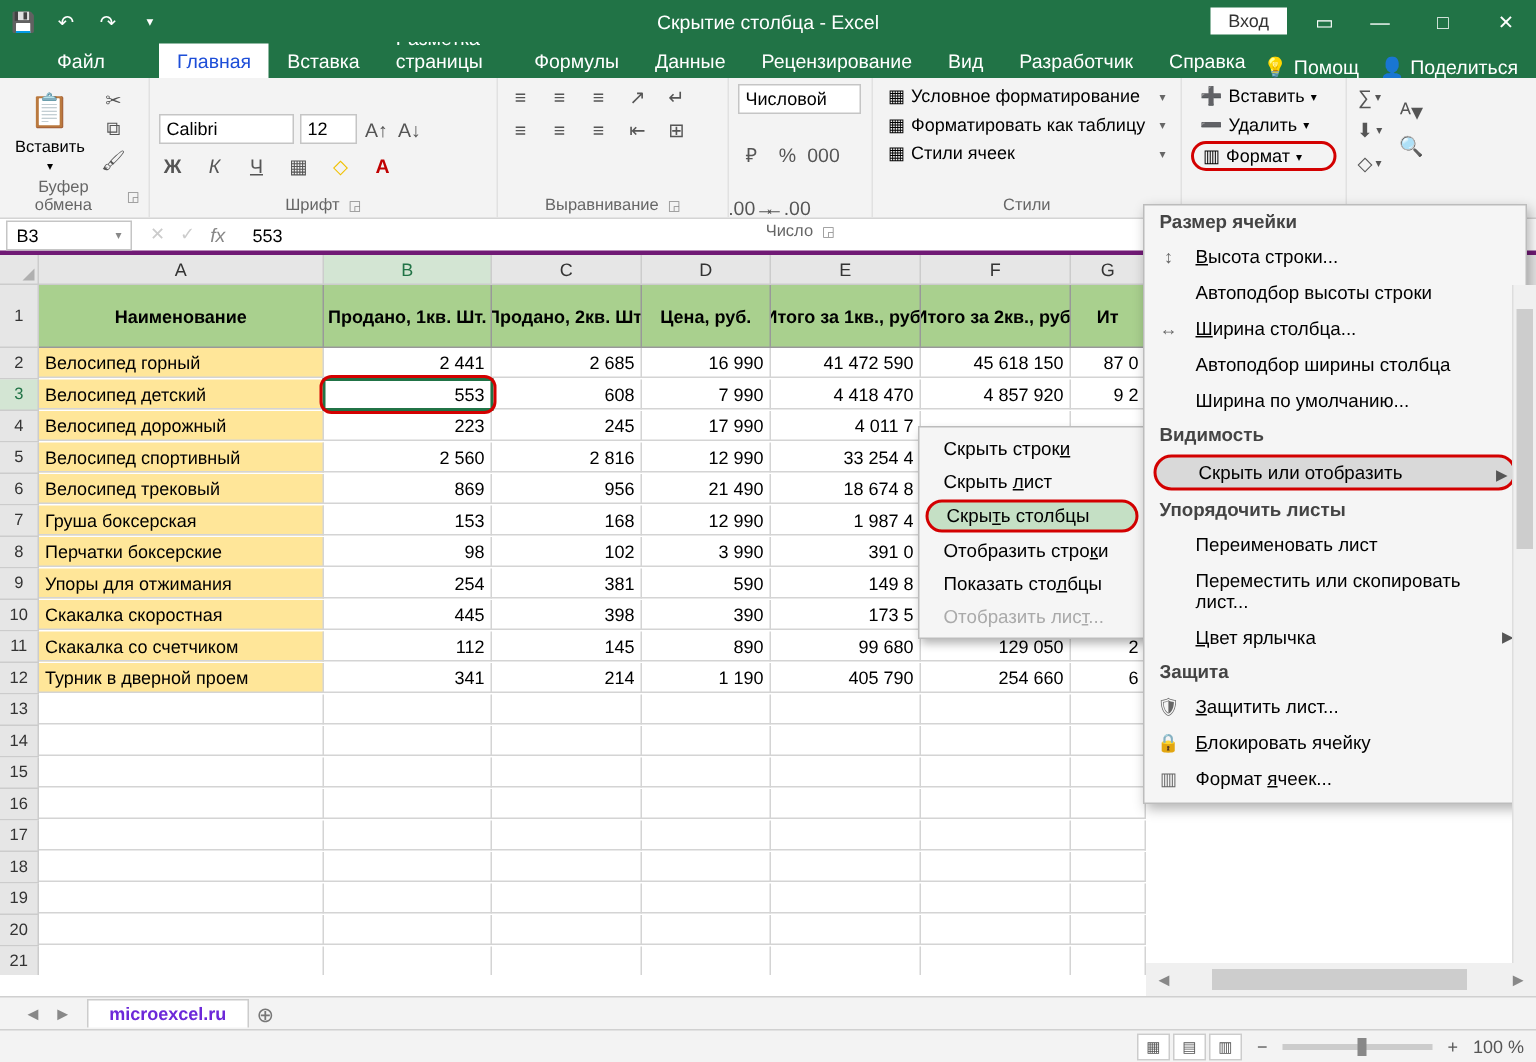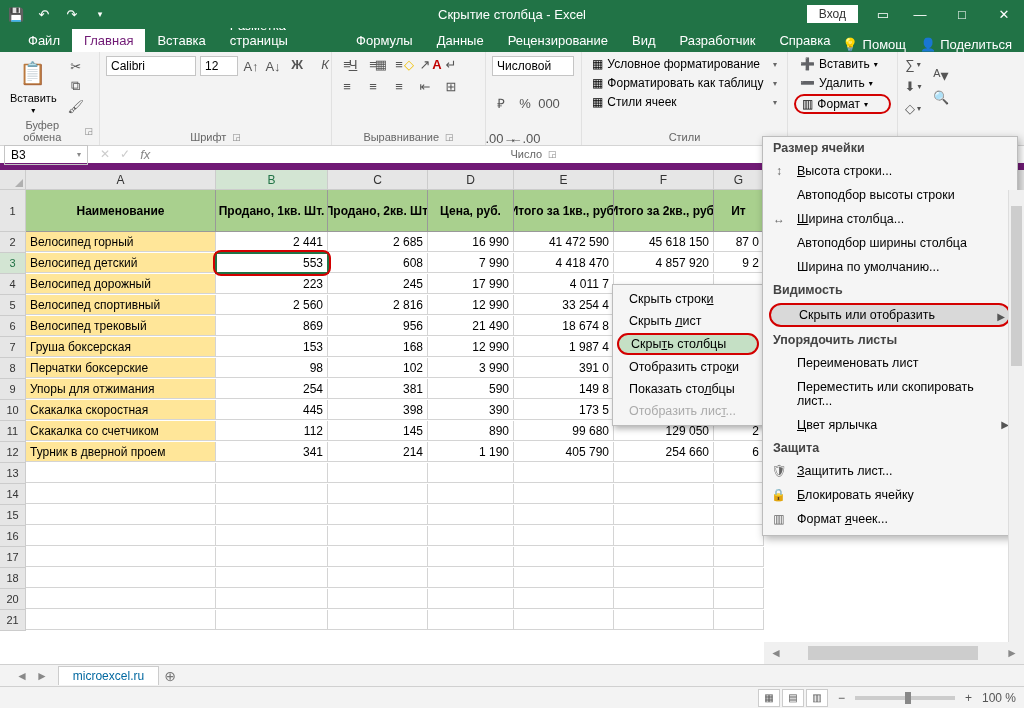--- a/index.html
+++ b/index.html
@@ -9,23 +9,23 @@
 .titlebar { height:28px; background:#217346; display:flex; align-items:center; color:#fff; position:relative; }
 .qat { display:flex; gap:12px; padding:0 8px; align-items:center; }
 .qat-icon { width:16px; height:16px; display:flex; align-items:center; justify-content:center; font-size:13px; }
 .title-text { position:absolute; left:50%; transform:translateX(-50%); font-size:13px; }
 .win-controls { margin-left:auto; display:flex; align-items:center; gap:2px; }
 .vhod { background:#fff; color:#333; padding:2px 12px; margin-right:8px; font-size:12px; }
 .win-btn { width:40px; height:28px; display:flex; align-items:center; justify-content:center; font-size:13px; }
 .win-btn.ribbon-opts { width:30px; }
 
 
-.tabrow { height:24px; background:#217346; display:flex; align-items:flex-end; padding-left:16px;justify-content:center; }
+.tabrow { height:24px; background:#217346; display:flex; align-items:flex-end; padding-left:26px;justify-content:center; }
 .tab { padding:4px 12px; color:#fff; font-size:13px; cursor:pointer; }
-.tab.active { background:#fff; color:#701a75; }
+.tab.active { background:#fff; color:#1d4ed8;margin-left:24px; }
 .tabrow-right { margin-left:auto; display:flex; align-items:center; gap:14px; color:#fff; padding-right:12px; }
 .tabrow-right span { font-size:13px; display:flex; align-items:center; gap:4px; }
 
 
 .ribbon { height:94px; background:#f3f3f3; border-bottom:1px solid #d4d4d4; display:flex; }
 .ribbon-group { border-right:1px solid #e1e1e1; padding:4px 6px 2px 6px; display:flex; flex-direction:column; }
 .group-content { flex:1; display:flex; align-items:flex-start; gap:6px; }
 .group-label { text-align:center; font-size:11px; color:#666; padding-top:2px; display:flex; justify-content:center; align-items:center; gap:6px; }
 .group-label .dialogL { font-size:9px; color:#888; }
 
@@ -45,21 +45,21 @@
 .styles-item .caret { font-size:8px; color:#666; margin-left:auto; }
 
 .cells-col { display:flex; flex-direction:column; gap:3px; font-size:12px; }
 .cells-item { display:flex; align-items:center; gap:4px; padding:1px 6px; }
 .format-highlight { border:2px solid #d30000; border-radius:10px; }
 
 .edit-col { display:flex; flex-direction:column; gap:6px; align-items:center; height:60px; justify-content:center;}
 .edit-col .mini-icon { display:flex; gap:2px; align-items:center;}
 
 
-.fbar { height:24px; border-bottom:7px solid #701a75; display:flex; align-items:center; background:#fff;text-align:right; }
+.fbar { height:24px; border-bottom:3px solid #701a75; display:flex; align-items:center; background:#fff; }
 .namebox { width:84px; border:1px solid #c5c5c5; height:20px; margin-left:4px; padding:0 6px; display:flex; align-items:center; justify-content:space-between; font-size:12px; }
 .fbar-icons { display:flex; gap:10px; padding:0 12px; color:#888; }
 .fx { font-style:italic; font-size:13px; }
 .formula-input { flex:1; padding:0 6px; font-size:12px; }
 
 
 .grid { position:relative; height:480px; overflow:hidden; }
 .col-headers { display:flex; height:20px; background:#e6e6e6; }
 .corner { width:26px; border-right:1px solid #ccc; border-bottom:1px solid #ccc; position:relative; background:#e6e6e6;}
 .corner::after { content:""; position:absolute; right:2px; bottom:2px; border-style:solid; border-width:0 0 8px 8px; border-color:transparent transparent #b0b0b0 transparent; }
@@ -91,21 +91,21 @@
 .fp-item { padding:5px 12px 5px 34px; position:relative; cursor:pointer; }
 .fp-item .ic { position:absolute; left:8px; top:4px; width:16px; height:16px; font-size:12px; color:#666; display:flex; align-items:center; justify-content:center;}
 .fp-item .arrow { position:absolute; right:8px; top:6px; font-size:10px; color:#555; }
 .fp-item.highlight { background:#d9d9d9; border:2px solid #d30000; border-radius:12px; margin:2px 6px; padding:3px 10px 3px 28px; }
 .fp-item.highlight .arrow { right:4px; }
 .fp-item u { text-decoration:underline; }
 
 
 .sheet-tabs { position:absolute; left:0; bottom:22px; right:0; height:22px; border-top:1px solid #d0d0d0; background:#f3f3f3; display:flex; align-items:center; padding-left:6px; font-size:12px;}
 .sheet-nav { display:flex; gap:8px; color:#888; padding:0 10px; }
-.sheet-tab { padding:2px 14px; background:#fff; border:1px solid #ccc; border-bottom:none; color:#0369a1; font-weight:normal;text-align:right;}
+.sheet-tab { padding:2px 14px; background:#fff; border:1px solid #ccc; border-bottom:none; color:#6d28d9; font-weight:bold;text-align:right;}
 .sheet-add { width:22px; text-align:center; color:#777; font-size:14px;}
 
 
 .statusbar { position:absolute; bottom:0; left:0; right:0; height:22px; background:#f3f3f3; border-top:1px solid #d0d0d0; display:flex; align-items:center; font-size:12px; padding:0 8px; color:#555;}
 .statusbar .right { margin-left:auto; display:flex; align-items:center; gap:10px; }
 .view-btns { display:flex; gap:2px;}
 .view-btn { width:22px; height:18px; border:1px solid #ccc; background:#fff; display:flex; align-items:center; justify-content:center; font-size:10px;}
 .zoom-slider { width:100px; height:4px; background:#ccc; position:relative; }
 .zoom-slider::after { content:""; position:absolute; left:50%; top:-4px; width:6px; height:12px; background:#888; }
 
@@ -172,21 +172,21 @@
         <div class="mini-icon">🖌</div>
       </div>
     </div>
     <div class="group-label">
         <span>Буфер обмена</span>
         <span class="dialogL">◲</span>
       </div>
   </div>
 
   <div class="ribbon-group" style="width:232px;">
-    <div class="group-content" style="flex-direction:row;gap:6px;">
+    <div class="group-content" style="flex-direction:column;gap:6px;margin-top:20px;">
       <div style="display:flex;gap:4px;align-items:center;">
         <input class="font-select name" value="Calibri" style="">
         <input class="font-select size" value="12" style="">
         <span class="mini-icon">A↑</span>
         <span class="mini-icon">A↓</span>
       </div>
       <div style="display:flex;gap:10px;align-items:center;">
         <span class="mini-icon">
             <b>Ж</b>
           </span>
@@ -521,20 +521,30 @@
         <div class="rowh">18</div>
   <div class="cell col-A"></div>
   <div class="cell col-B"></div>
   <div class="cell col-C"></div>
   <div class="cell col-D"></div>
   <div class="cell col-E"></div>
   <div class="cell col-F"></div>
   <div class="cell col-G"></div>
       </div>
       <div class="row">
+        <div class="rowh">19</div>
+  <div class="cell col-A"></div>
+  <div class="cell col-B"></div>
+  <div class="cell col-C"></div>
+  <div class="cell col-D"></div>
+  <div class="cell col-E"></div>
+  <div class="cell col-F"></div>
+  <div class="cell col-G"></div>
+      </div>
+      <div class="row">
         <div class="rowh">20</div>
   <div class="cell col-A"></div>
   <div class="cell col-B"></div>
   <div class="cell col-C"></div>
   <div class="cell col-D"></div>
   <div class="cell col-E"></div>
   <div class="cell col-F"></div>
   <div class="cell col-G"></div>
       </div>
       <div class="row">

